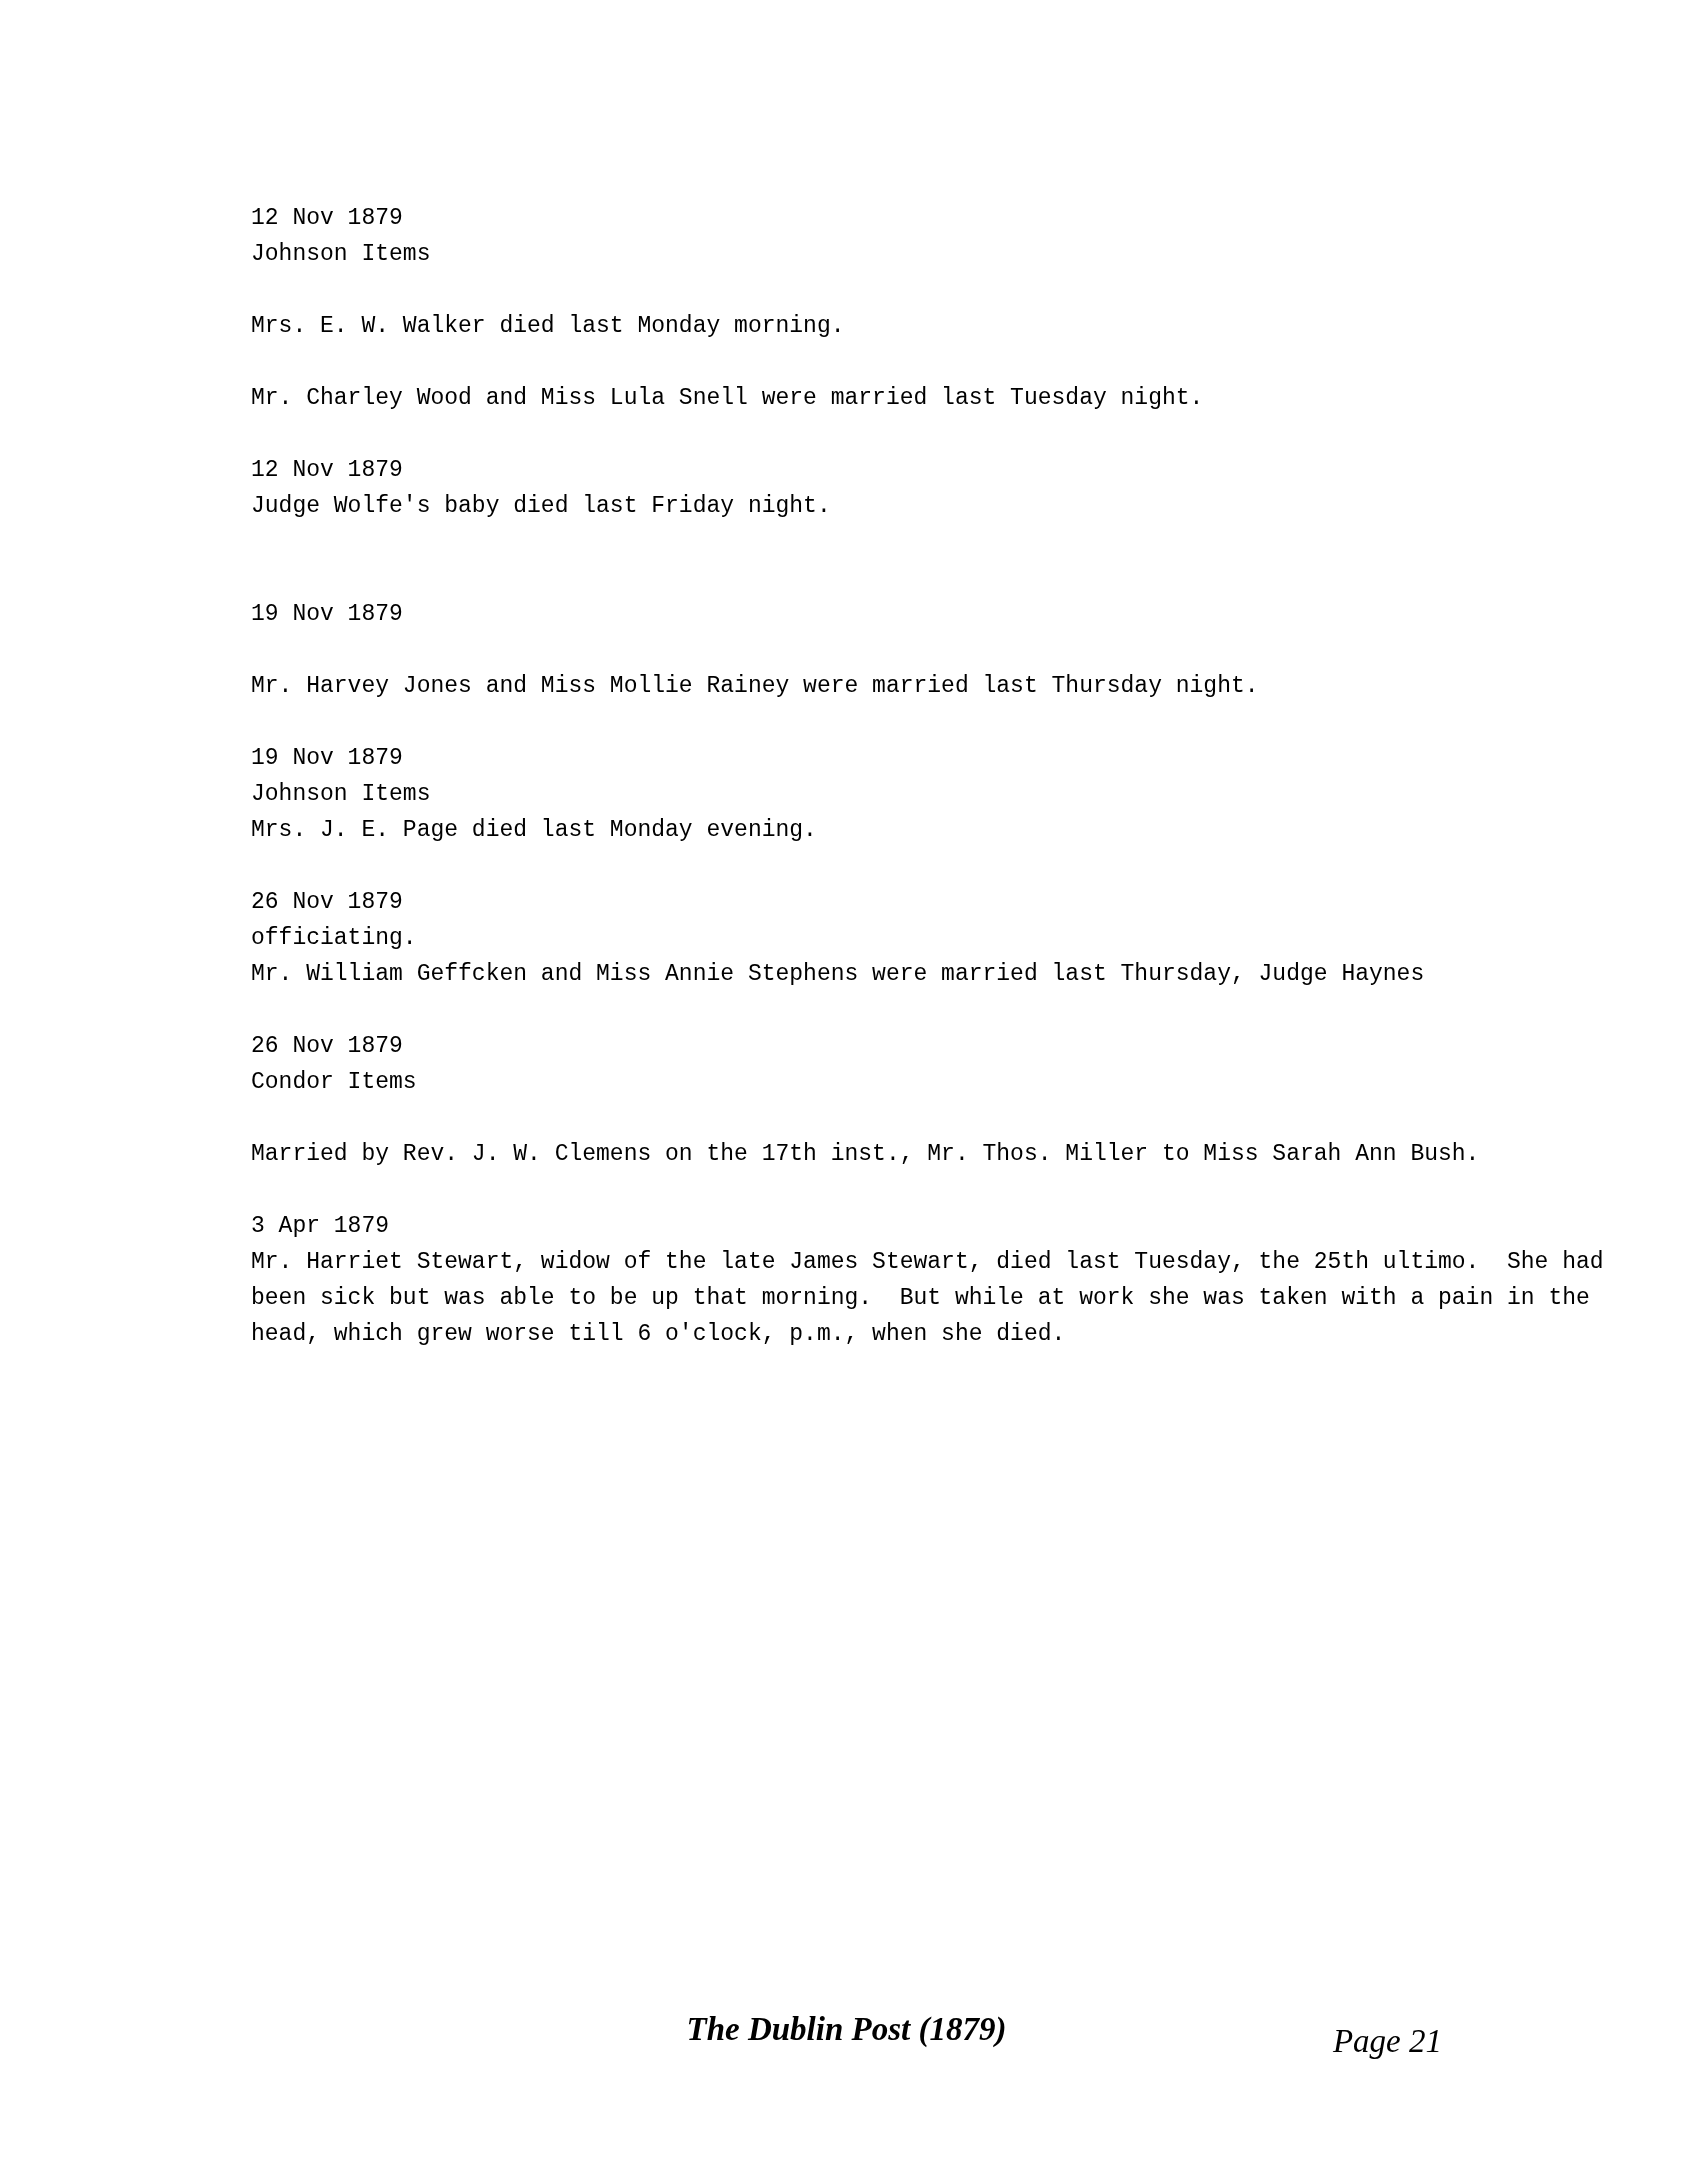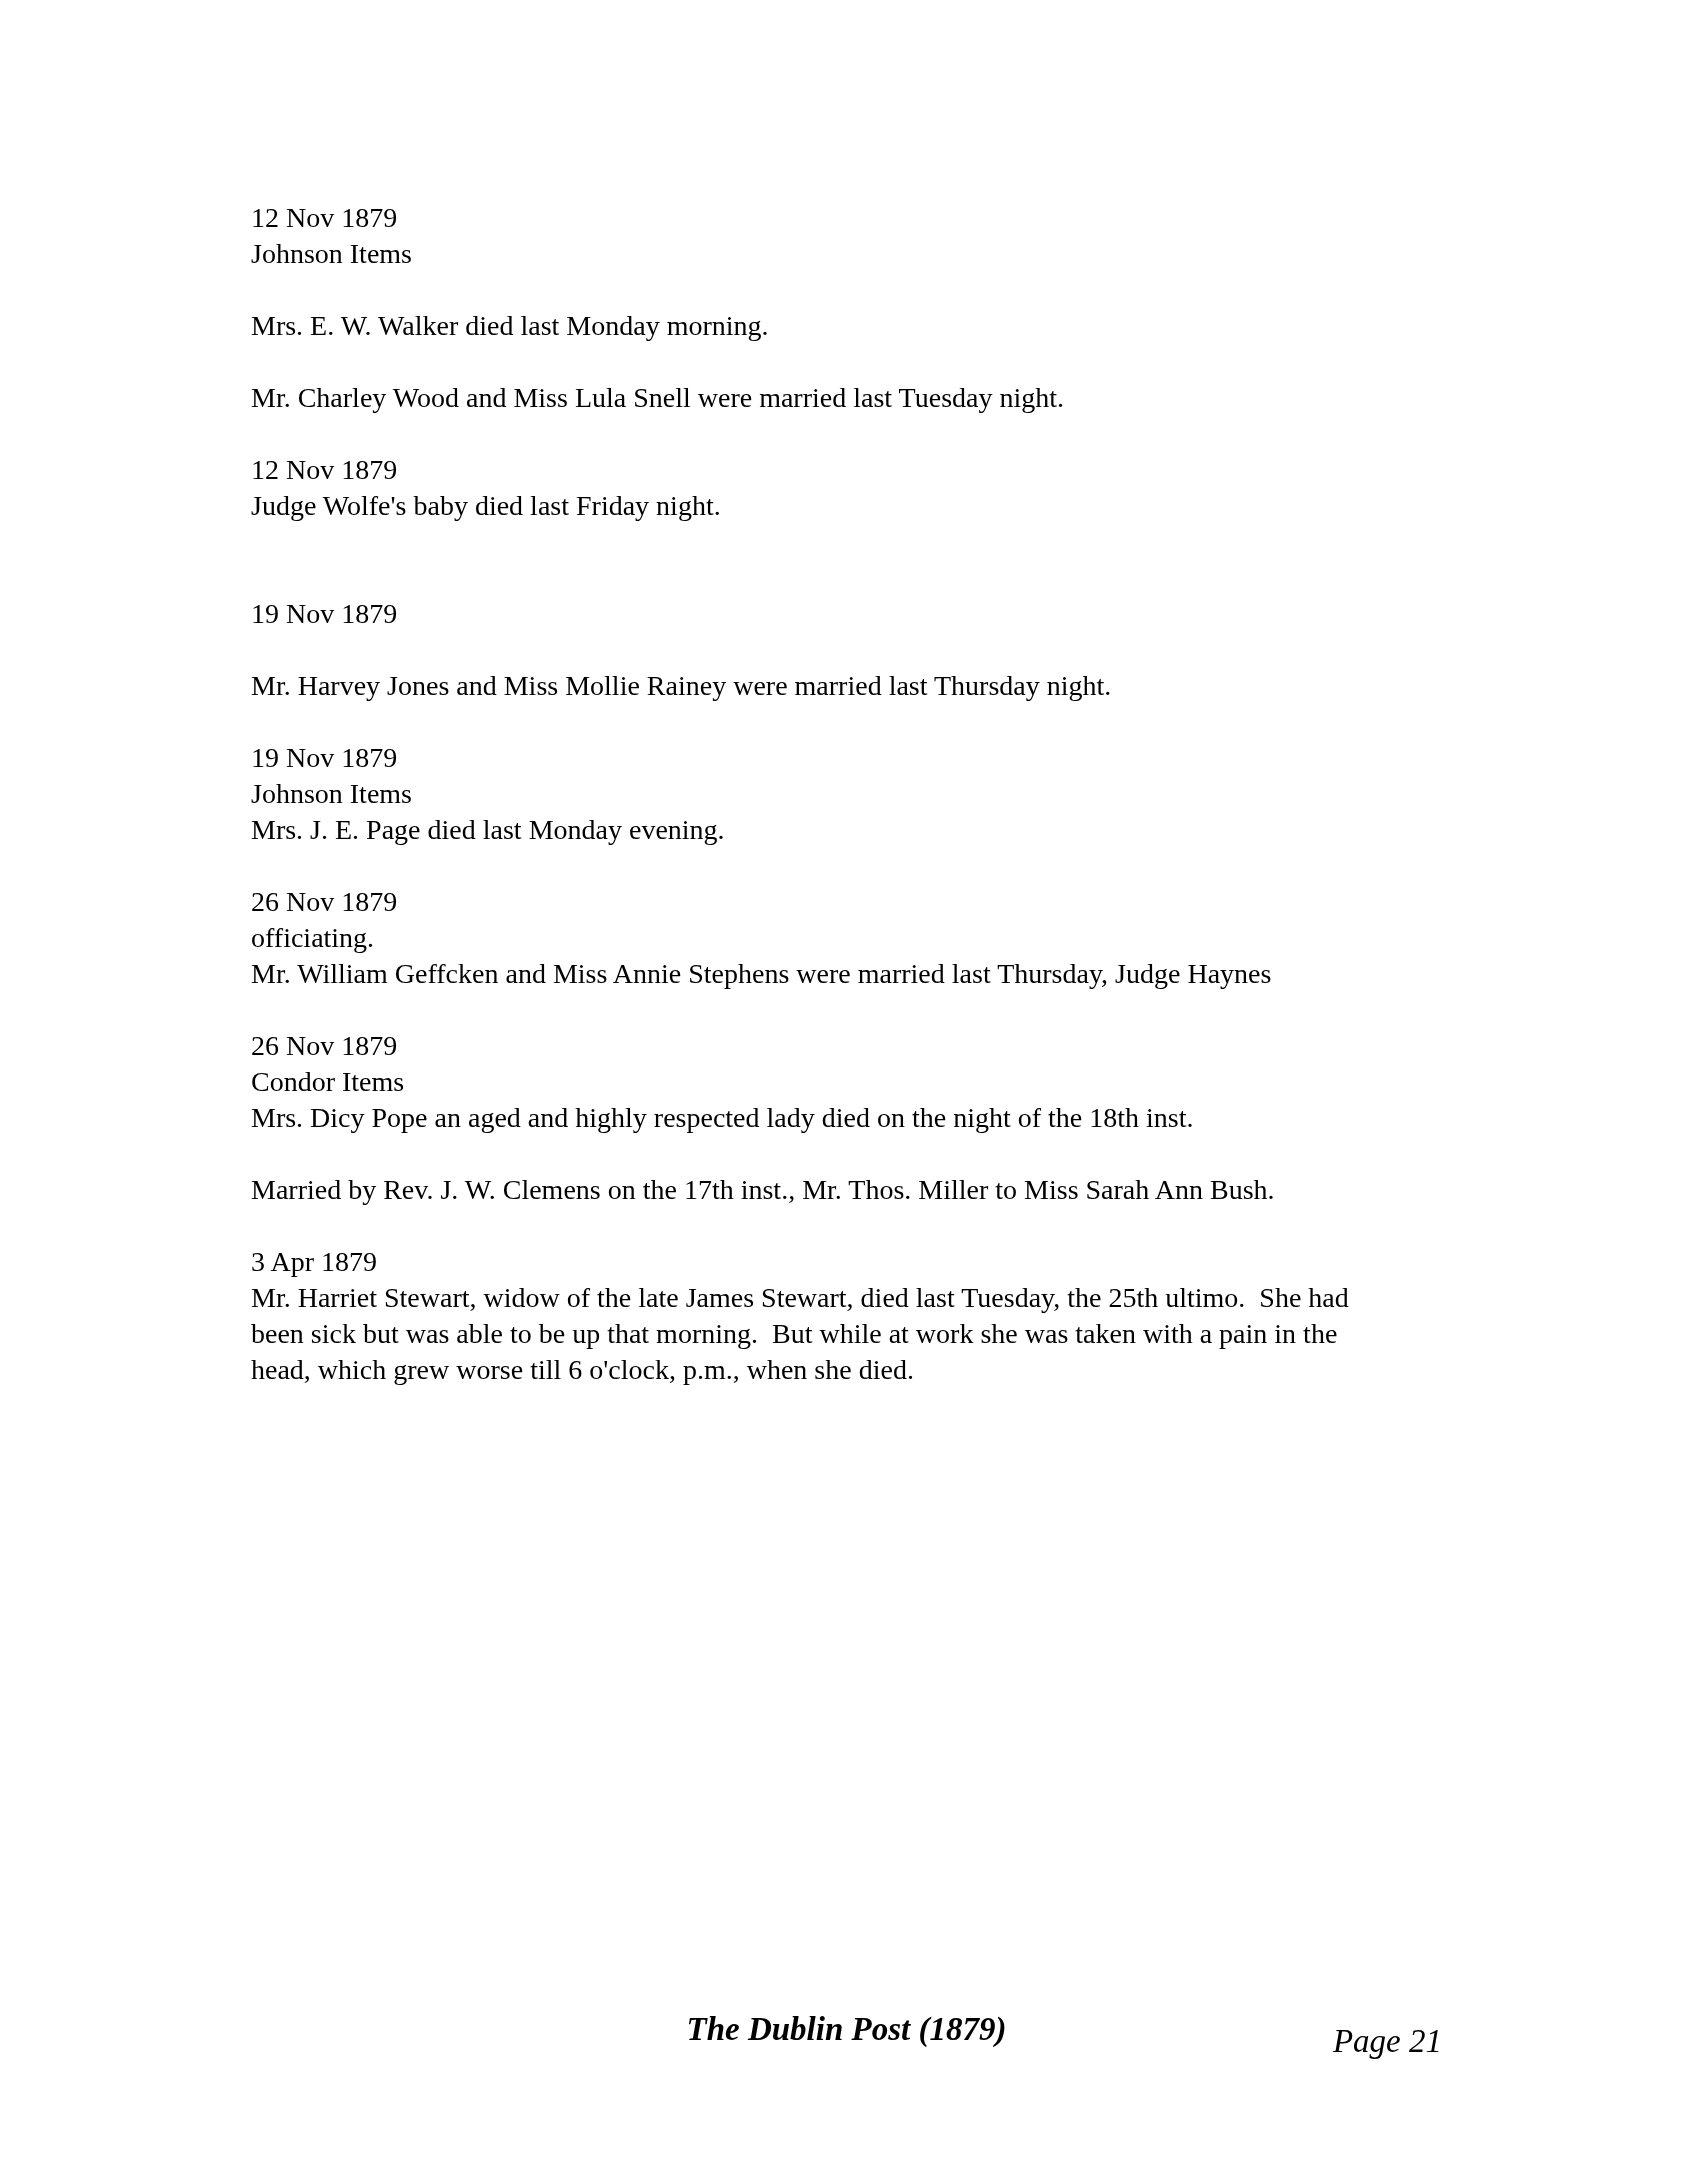--- a/index.html
+++ b/index.html
@@ -16,25 +16,26 @@
     font-family: "Liberation Serif", serif;
     overflow: hidden;
   }
   .content {
     position: absolute;
     left: 251px;
     top: 200px;
     width: 1191px;
   }
   .line {
-    font-size: 28px;
+    font-size: 23px;
     line-height: 36px;
     min-height: 36px;
     white-space: pre;
     color: #000000;
+    font-family: Liberation Mono, monospace;
   }
   .footer {
     position: absolute;
     left: 251px;
     top: 2011px;
     width: 1191px;
     font-size: 33px;
     line-height: 36px;
     text-align: center;
     font-style: italic;
@@ -76,21 +77,20 @@
       <div class="line">19 Nov 1879</div>
       <div class="line">Johnson Items</div>
       <div class="line">Mrs. J. E. Page died last Monday evening.</div>
       <div class="line"></div>
       <div class="line">26 Nov 1879</div>
       <div class="line">officiating.</div>
       <div class="line">Mr. William Geffcken and Miss Annie Stephens were married last Thursday, Judge Haynes</div>
       <div class="line"></div>
       <div class="line">26 Nov 1879</div>
       <div class="line">Condor Items</div>
-      <div class="line">Mrs. Dicy Pope an aged and highly respected lady died on the night of the 18th inst.</div>
       <div class="line"></div>
       <div class="line">Married by Rev. J. W. Clemens on the 17th inst., Mr. Thos. Miller to Miss Sarah Ann Bush.</div>
       <div class="line"></div>
       <div class="line">3 Apr 1879</div>
       <div class="line">Mr. Harriet Stewart, widow of the late James Stewart, died last Tuesday, the 25th ultimo.  She had</div>
       <div class="line">been sick but was able to be up that morning.  But while at work she was taken with a pain in the</div>
       <div class="line">head, which grew worse till 6 o'clock, p.m., when she died.</div>
     </main>
   <footer class="footer">
     <span class="footer-title">The Dublin Post (1879)</span>

